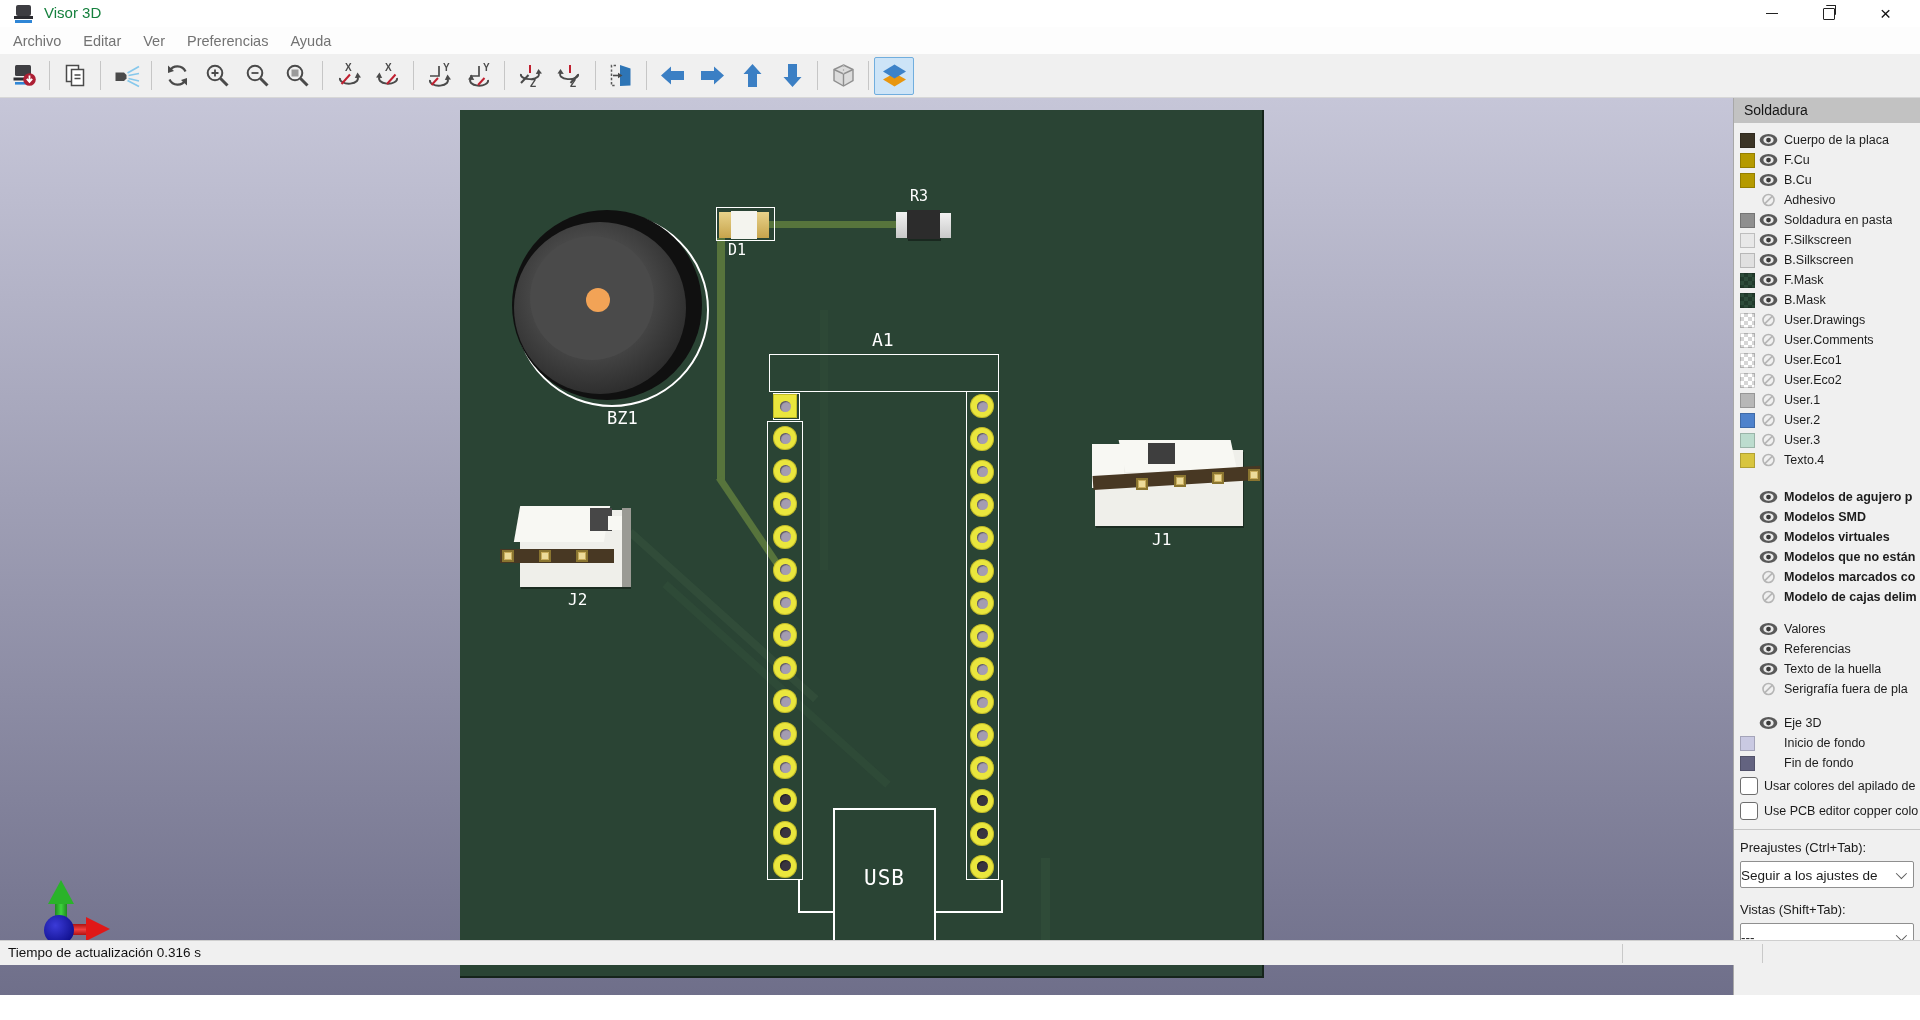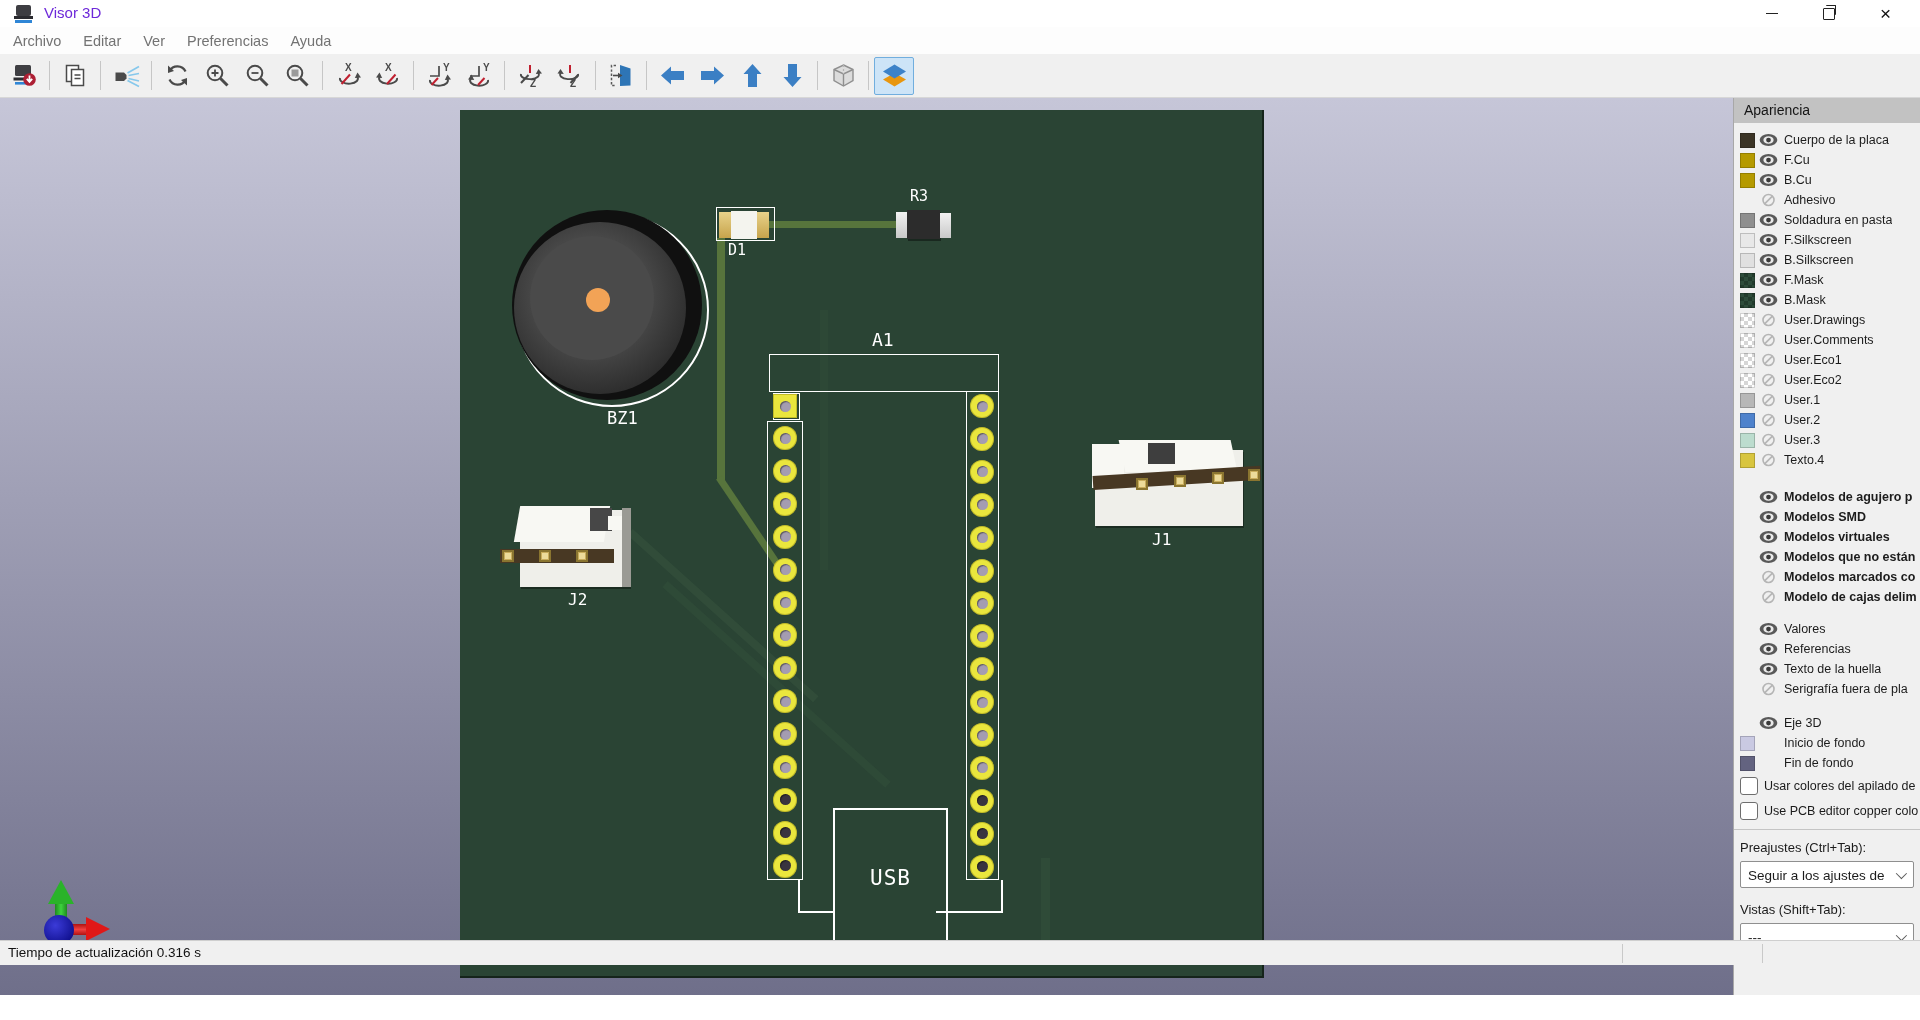--- a/index.html
+++ b/index.html
@@ -5,21 +5,21 @@
   html,body{margin:0;padding:0;background:#fff;}
   #app{position:relative;width:1920px;height:1020px;overflow:hidden;
        font-family:"Liberation Sans","DejaVu Sans",sans-serif;color:#1b1b1b;
        -webkit-font-smoothing:antialiased;}
   
   #titlebar{position:absolute;left:0;top:0;width:1920px;height:27px;background:#fff;}
   #app-icon{position:absolute;left:13px;top:4px;width:22px;height:20px;}
   #app-icon .m1{position:absolute;left:3px;top:1px;width:15px;height:11px;background:#3d3d42;border-radius:2px;}
   #app-icon .m2{position:absolute;left:1px;top:12px;width:19px;height:3px;background:#2b2b30;}
   #app-icon .m3{position:absolute;left:2px;top:16px;width:17px;height:2.5px;background:#2f86d6;}
-  #title-text{position:absolute;left:44px;top:4px;font-size:15px;color:#6d28d9;}
+  #title-text{position:absolute;left:44px;top:4px;font-size:15px;color:#15803d;}
   .wbtn{position:absolute;top:0;height:27px;width:57px;display:flex;align-items:center;justify-content:center;}
   #btn-min{left:1743px;} #btn-max{left:1800px;} #btn-close{left:1857px;}
   #btn-min .g{width:12px;height:0;border-top:1.4px solid #222;}
   #btn-max .g{position:relative;width:10px;height:10px;border:1.3px solid #222;border-radius:1px;background:#fff;}
   #btn-max .g:before{content:"";position:absolute;left:2px;top:-4px;width:9px;height:9px;border:1.3px solid #222;border-left:none;border-bottom:none;border-radius:1px;}
   #btn-close .g{font-size:19px;line-height:19px;color:#111;}
   
   #menubar{position:absolute;left:0;top:27px;width:1920px;height:27px;background:#fdfdfd;display:flex;align-items:center;padding-left:2px;box-sizing:border-box;}
   .menu-item{padding:0 11px;font-size:14.5px;color:#737373;}
   
@@ -70,21 +70,21 @@
   .swatch.checker-green{background:#2e4d3b;background-image:linear-gradient(45deg,#223c2d 25%,transparent 25%,transparent 75%,#223c2d 75%),linear-gradient(45deg,#223c2d 25%,transparent 25%,transparent 75%,#223c2d 75%);background-size:8px 8px;background-position:0 0,4px 4px;}
   .swatch.checker-white{background:#fff;background-image:linear-gradient(45deg,#d6d6d6 25%,transparent 25%,transparent 75%,#d6d6d6 75%),linear-gradient(45deg,#d6d6d6 25%,transparent 25%,transparent 75%,#d6d6d6 75%);background-size:8px 8px;background-position:0 0,4px 4px;}
   .vis{width:19px;height:14px;flex:none;margin-right:6px;}
   .alabel{font-size:12.5px;color:#1c1c1c;overflow:hidden;}
   .group-gap8{margin-top:17px;font-weight:bold;} .group-gap12{margin-top:12px;} .group-gap14{margin-top:14px;}
   .chkrow{display:flex;align-items:center;height:25px;margin-left:6px;white-space:nowrap;}
   .chk{width:16px;height:16px;border:1px solid #6e6e6e;border-radius:3px;background:#fff;flex:none;margin-right:6px;}
   .chklabel{font-size:12.5px;overflow:hidden;}
   #panel-hr{height:1px;background:#c4c4c4;margin:6px 0 0 0;}
   .plabel{font-size:13px;margin:10px 0 0 6px;}
-  .pselect{position:relative;margin:6px 6px 0 6px;height:27px;border:1px solid #8f8f8f;border-radius:2px;background:#fff;font-size:13.5px;line-height:27px;padding-left:7px;white-space:nowrap;overflow:hidden;box-sizing:border-box;}
+  .pselect{position:relative;margin:6px 6px 0 6px;height:27px;border:1px solid #8f8f8f;border-radius:2px;background:#fff;font-size:13.5px;line-height:27px;white-space:nowrap;overflow:hidden;box-sizing:border-box;}
   .pselect .caret{position:absolute;right:9px;top:9px;width:7px;height:7px;border-right:1.6px solid #5a5a5a;border-bottom:1.6px solid #5a5a5a;transform:rotate(45deg) translateY(-2px);}
   
   #statusbar{position:absolute;left:0;top:940px;width:1920px;height:25px;background:#f0f0f0;border-top:1px solid #cfcfcf;box-sizing:border-box;}
   #status-text{position:absolute;left:8px;top:4px;font-size:13.5px;color:#111;}
   .ssep{position:absolute;top:3px;width:1px;height:19px;background:#c9c9c9;}
 </style>
 </head>
 <body>
 
 <div id="app">
@@ -305,21 +305,21 @@
 
       <div class="ref" style="left:412px;top:219px;font-size:18px;">A1</div>
       <div class="silk" style="left:309px;top:244px;width:230px;height:38px;"></div>
       <div class="silk" style="left:313px;top:283px;width:27px;height:27px;"></div>
       <div class="silk" style="left:307px;top:311px;width:36px;height:459px;"></div>
       <div class="silk" style="left:506px;top:281px;width:33px;height:489px;"></div>
       <div class="silkline" style="left:338px;top:770px;width:2px;height:33px;"></div>
       <div class="silkline" style="left:338px;top:801px;width:37px;height:2px;"></div>
       <div class="silkline" style="left:541px;top:770px;width:2px;height:33px;"></div>
       <div class="silkline" style="left:476px;top:801px;width:67px;height:2px;"></div>
-      <div class="silk" style="left:373px;top:698px;width:115px;height:139px;border-width:2px;display:flex;align-items:center;justify-content:center;">
+      <div class="silk" style="left:373px;top:698px;width:103px;height:139px;border-width:2px;display:flex;align-items:center;justify-content:center;">
         <span class="ref" style="position:static;font-size:21px;letter-spacing:1px;">USB</span>
       </div>
 
       <div class="conn-white" style="left:60px;top:400px;width:110px;height:77px;"></div>
       <div class="conn-top" style="left:57px;top:396px;width:90px;height:36px;transform:skewX(-10deg);"></div>
       <div class="conn-dark" style="left:130px;top:398px;width:22px;height:23px;"></div>
       <div class="conn-top" style="left:148px;top:406px;width:21px;height:14px;"></div>
       <div class="conn-strip" style="left:162px;top:398px;width:9px;height:79px;"></div>
       <div class="conn-bar" style="left:40px;top:439px;width:114px;height:14px;"></div>
       <div class="gpin" style="left:42px;top:440px;"></div>
@@ -432,21 +432,21 @@
     <div id="gizmo">
       <div style="position:absolute;left:55px;top:803px;width:12px;height:22px;background:linear-gradient(90deg,#1f8a1f,#3ed43e,#1f8a1f);"></div>
       <div style="position:absolute;left:48px;top:782px;width:0;height:0;border-left:13px solid transparent;border-right:13px solid transparent;border-bottom:24px solid #2ab32a;"></div>
       <div style="position:absolute;left:70px;top:826px;width:20px;height:11px;background:linear-gradient(#b01212,#f04040,#b01212);"></div>
       <div style="position:absolute;left:86px;top:819px;width:0;height:0;border-top:12.5px solid transparent;border-bottom:12.5px solid transparent;border-left:24px solid #e01818;"></div>
       <div style="position:absolute;left:44px;top:817px;width:30px;height:30px;border-radius:50%;background:radial-gradient(circle at 38% 35%,#3b3bd8,#10108f 75%);"></div>
     </div>
   </div>
 
   <div id="panel">
-    <div id="panel-header">Apariencia</div>
+    <div id="panel-header">Soldadura</div>
     <div id="panel-body">
       <div>
   <div class="arow">
     <span class="swatch" style="background: rgb(59, 52, 38);"></span>
     <span class="vis">
       <svg viewBox="0 0 20 14" width="19" height="14">
                 <ellipse cx="10" cy="7" rx="9.3" ry="6.4" fill="#595959"></ellipse>
                 <ellipse cx="10" cy="7" rx="5.4" ry="4" fill="#e9e9e9"></ellipse>
                 <circle cx="10" cy="7" r="2.5" fill="#3a3a3a"></circle>
               </svg>

